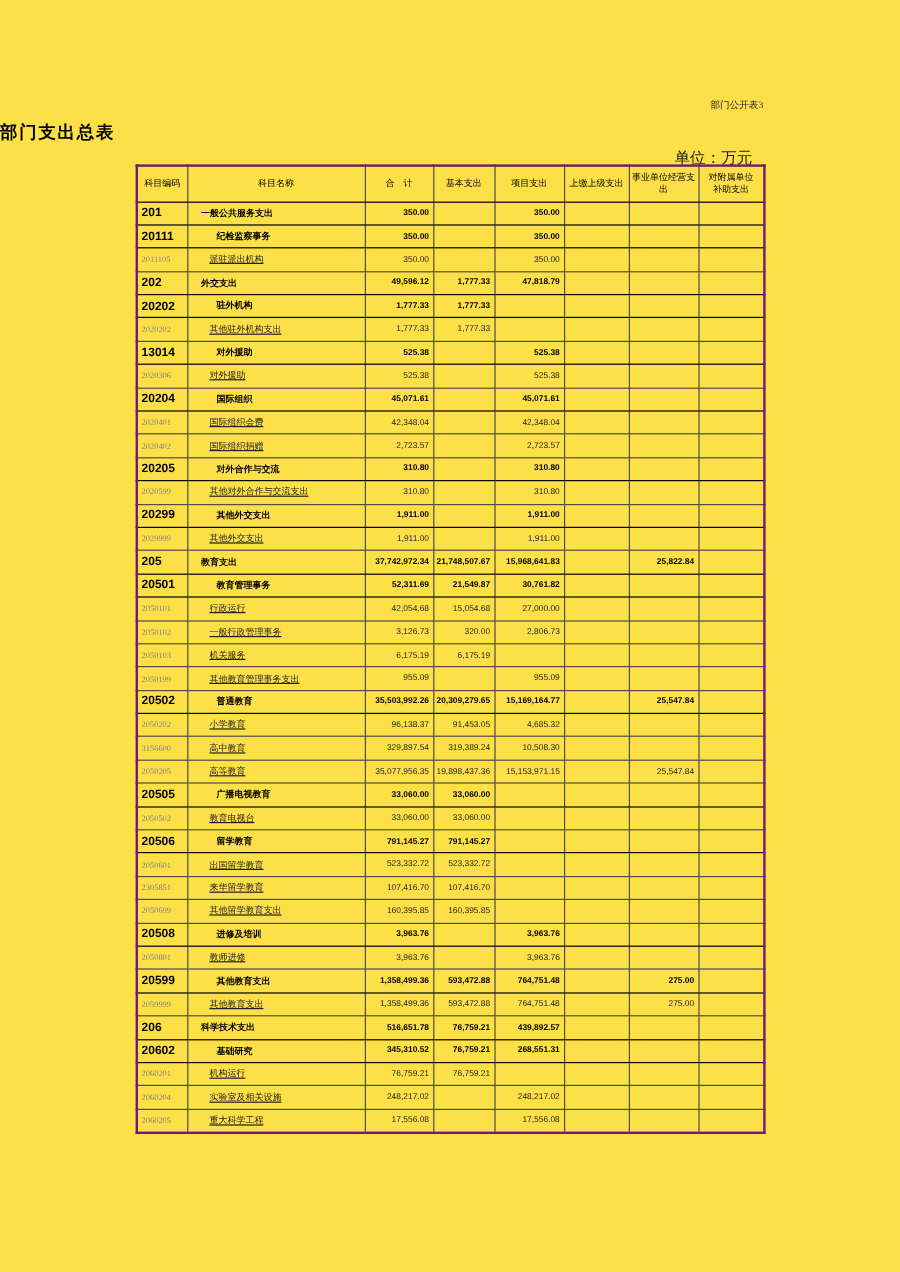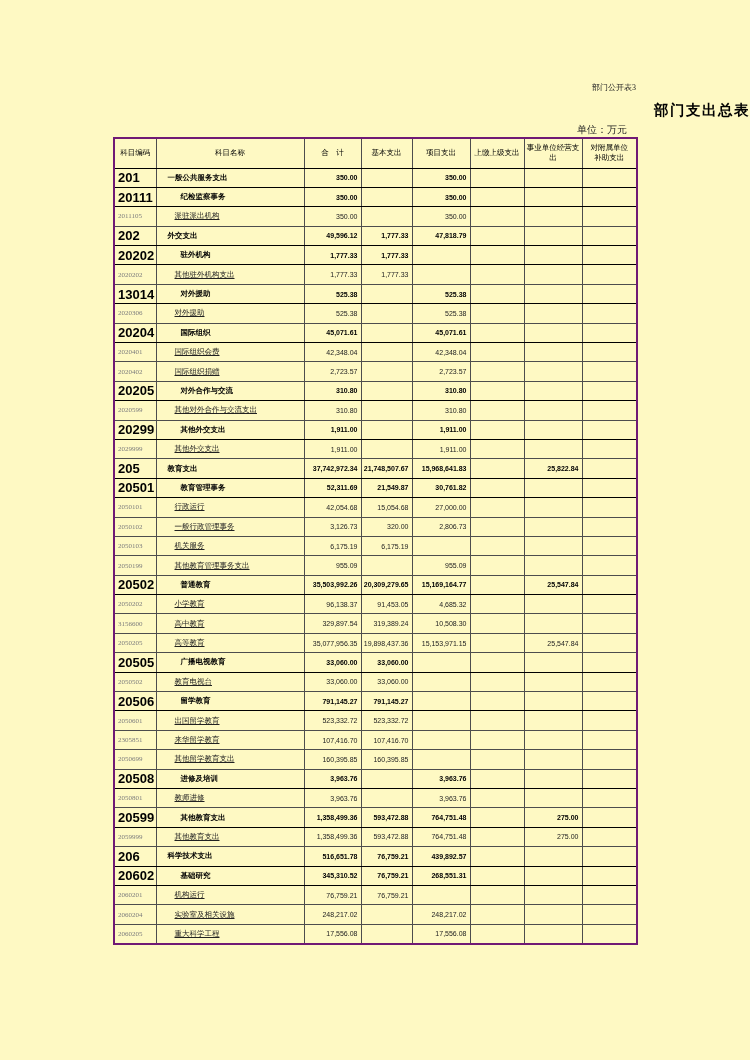--- a/index.html
+++ b/index.html
@@ -1,38 +1,38 @@
 <!DOCTYPE html>
 <html><head>
 <meta charset="utf-8">
 <style>
   * { margin:0; padding:0; box-sizing:border-box; }
   html,body { background:#e8e8e8; }
   .page {
     position:relative;
     width:750px; height:1060px;
-    background:#fef9c3;
+    background:#fde047;
     margin:0 auto;
     font-family:"Liberation Serif", serif;
     color:#000;
     overflow:hidden;
   }
   .doc-label {
     position:absolute; top:82px; right:114px;
     font-size:8px; color:#222;
   }
   .title {
     position:absolute; top:101px; left:0; width:100%;
-    text-align:right;
+    text-align:left;
     font-family:"Liberation Sans", sans-serif;
     font-size:14.5px; font-weight:bold; letter-spacing:1.5px;
   }
   .unit-label {
     position:absolute; top:123px; right:123px;
-    font-size:10px; color:#222;
+    font-size:13px; color:#222;
   }
   table.budget {
     position:absolute; top:137px; left:113px;
     width:523px;
     border-collapse:collapse;
     table-layout:fixed;
     border:2px solid #701a75;
   }
   table.budget th, table.budget td {
     border:1px solid #4d4d4d;
@@ -55,21 +55,21 @@
   tr.section td {
     font-family:"Liberation Sans", sans-serif;
     font-weight:bold;
     border-top:1.5px solid #000;
     border-bottom:1.5px solid #000;
     color:#000;
   }
   tr.detail td { color:#222; }
   td.code { text-align:left; padding-left:3px; font-size:7px; }
   tr.detail td.code { color:#7d7d7d; font-family:"Liberation Serif", serif; }
-  tr.section td.code { font-size:13px; }
+  tr.section td.code { font-size:10px; }
   td.name { text-align:left; font-size:7.5px; }
   td.name.level1 { padding-left:11px;margin-top:36px; }
   td.name.level2 { padding-left:24px;margin-top:20px; }
   td.name.level3 { padding-left:18px;text-decoration:underline; }
   td.num {
     text-align:right; padding-right:3px;
     font-size:7px;
     font-family:"Liberation Sans", sans-serif;
   }
   .page-number {

